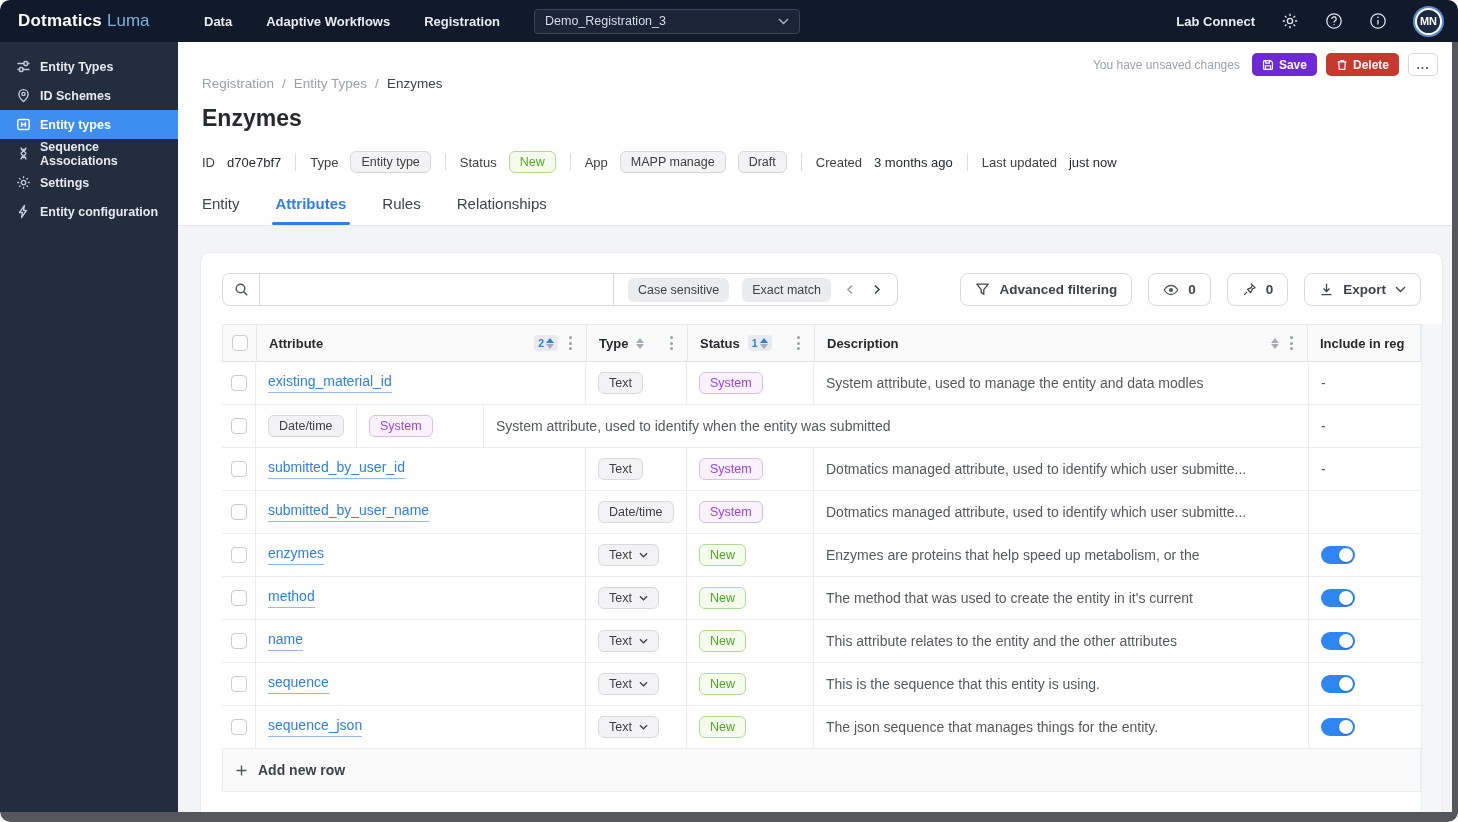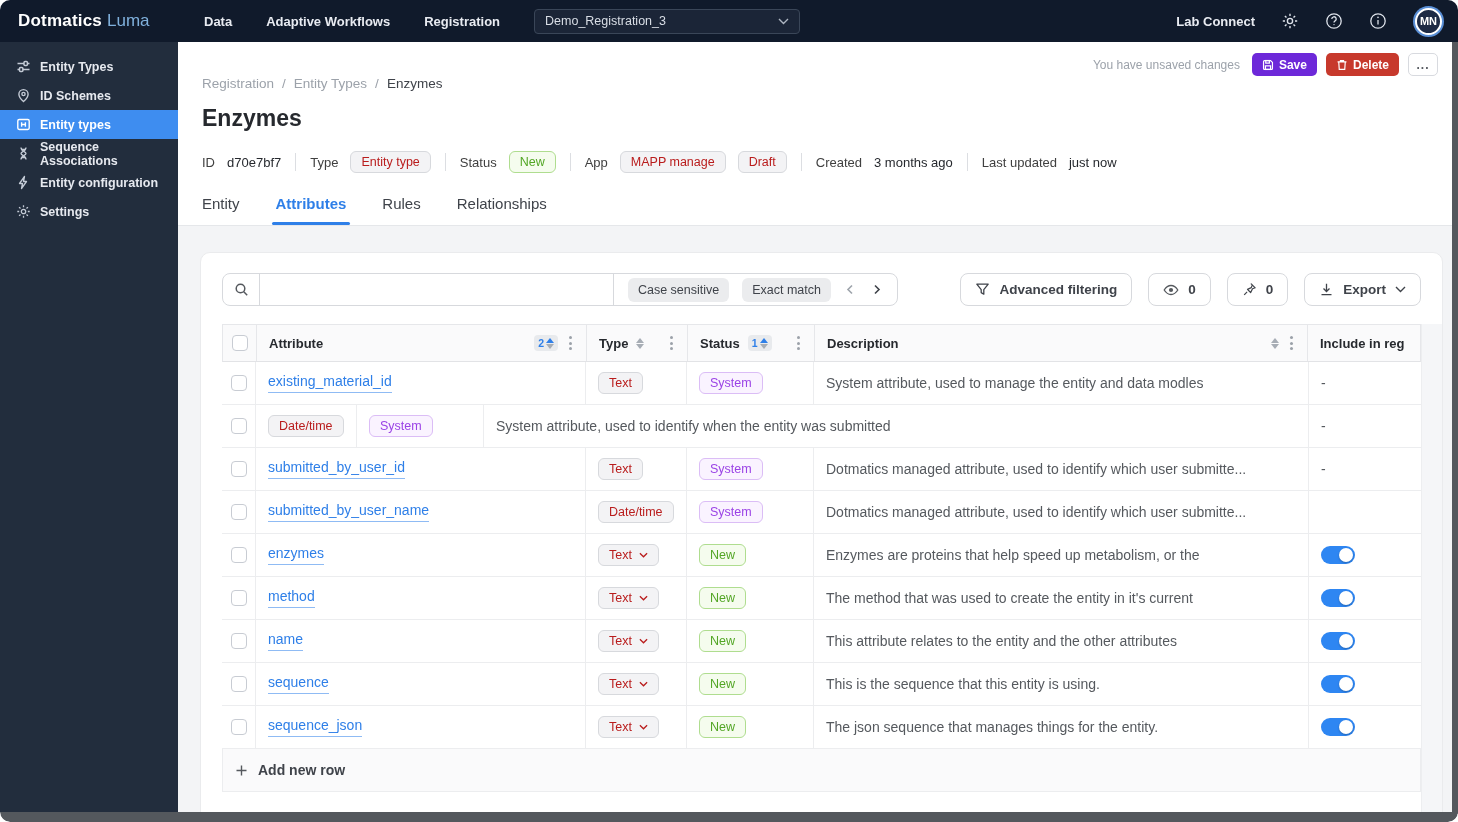--- a/index.html
+++ b/index.html
@@ -49,21 +49,21 @@
     color:#55595F; font-size:12px; font-weight:bold; cursor:pointer; line-height:1; letter-spacing:1px; }
   .breadcrumb { padding-top:34px; font-size:13.5px; color:#9CA2AA; display:flex; gap:8px; }
   .breadcrumb .crumb { cursor:pointer; }
   .breadcrumb .crumb.current { color:#3F434A; }
   .page-title { margin-top:14px; font-size:23px; font-weight:bold; color:#26292E; }
   .meta-row { margin-top:19px; display:flex; align-items:center; gap:12px; }
   .meta-label { color:#404040; font-size:13px; }
   .meta-value { color:#26292E; font-size:13px; font-weight:normal; }
   .meta-sep { width:1px; height:18px; background:#DCDEE2; margin:0 2px; }
   .badge { display:inline-flex; align-items:center; gap:5px; font-size:12.5px; border-radius:6px;
-    padding:3px 10px; border:1px solid #D7D9DD; background:#F3F3F5; color:#b91c1c; white-space:nowrap; }
+    padding:3px 10px; border:1px solid #D7D9DD; background:#F3F3F5; color:#404040; white-space:nowrap; }
   .badge-new { background:#F5FCEE; border-color:#AFDD8F; color:#53A626; }
   .badge-system { background:#FAF3FF; border-color:#DBBDF6; color:#9B43E6; }
   .tabs { margin-top:22px; display:flex; gap:36px; }
   .tab { font-size:15px; color:#3F434A; padding-bottom:13px; position:relative; cursor:pointer; }
   .tab.active { color:#2E7FE8; font-weight:bold; }
   .tab.active::after { content:""; position:absolute; left:-4px; right:-4px; bottom:0; height:3px;
     background:#2E7FE8; border-radius:2px; }
 
   
   .content { flex:1; padding:26px 15px 0 22px; min-height:0; }
@@ -223,34 +223,34 @@
             <path d="M5 1.5c0 4 5 4 5 6s-5 2-5 6"></path>
             <path d="M10 1.5c0 4-5 4-5 6s5 2 5 6"></path>
             <line x1="5.5" y1="3.5" x2="9.5" y2="3.5"></line>
               <line x1="5.5" y1="11.5" x2="9.5" y2="11.5"></line>
           </svg>
         </span>
         <span>Sequence Associations</span>
       </div>
       <div class="side-item">
         <span class="icn">
-          <svg width="15" height="15" viewBox="0 0 15 15" fill="none" stroke="currentColor" stroke-width="1.3" stroke-linejoin="round">
-            <path d="M8.5 1.5 3.5 8.5h3l-1 5 5-7h-3l1-5z"></path>
-          </svg>
-        </span>
-        <span>Entity configuration</span>
-      </div>
-      <div class="side-item">
-        <span class="icn">
           <svg width="15" height="15" viewBox="0 0 15 15" fill="none" stroke="currentColor" stroke-width="1.3">
             <circle cx="7.5" cy="7.5" r="2.2"></circle>
             <path d="M7.5 1.3v1.9M7.5 11.8v1.9M1.3 7.5h1.9M11.8 7.5h1.9M3.1 3.1l1.4 1.4M10.5 10.5l1.4 1.4M11.9 3.1l-1.4 1.4M4.5 10.5l-1.4 1.4"></path>
           </svg>
         </span>
         <span>Settings</span>
+      </div>
+      <div class="side-item">
+        <span class="icn">
+          <svg width="15" height="15" viewBox="0 0 15 15" fill="none" stroke="currentColor" stroke-width="1.3" stroke-linejoin="round">
+            <path d="M8.5 1.5 3.5 8.5h3l-1 5 5-7h-3l1-5z"></path>
+          </svg>
+        </span>
+        <span>Entity configuration</span>
       </div>
     </aside>
 
     <main class="main">
       <div class="page-head">
         <div class="actions-row">
           <span class="unsaved">You have unsaved changes</span>
           <button class="btn-save">
             <svg width="12" height="12" viewBox="0 0 14 14" fill="none" stroke="currentColor" stroke-width="1.4">
               <path d="M1.8 3a1.2 1.2 0 0 1 1.2-1.2h7L12.2 4v7a1.2 1.2 0 0 1-1.2 1.2H3A1.2 1.2 0 0 1 1.8 11V3z"></path>

